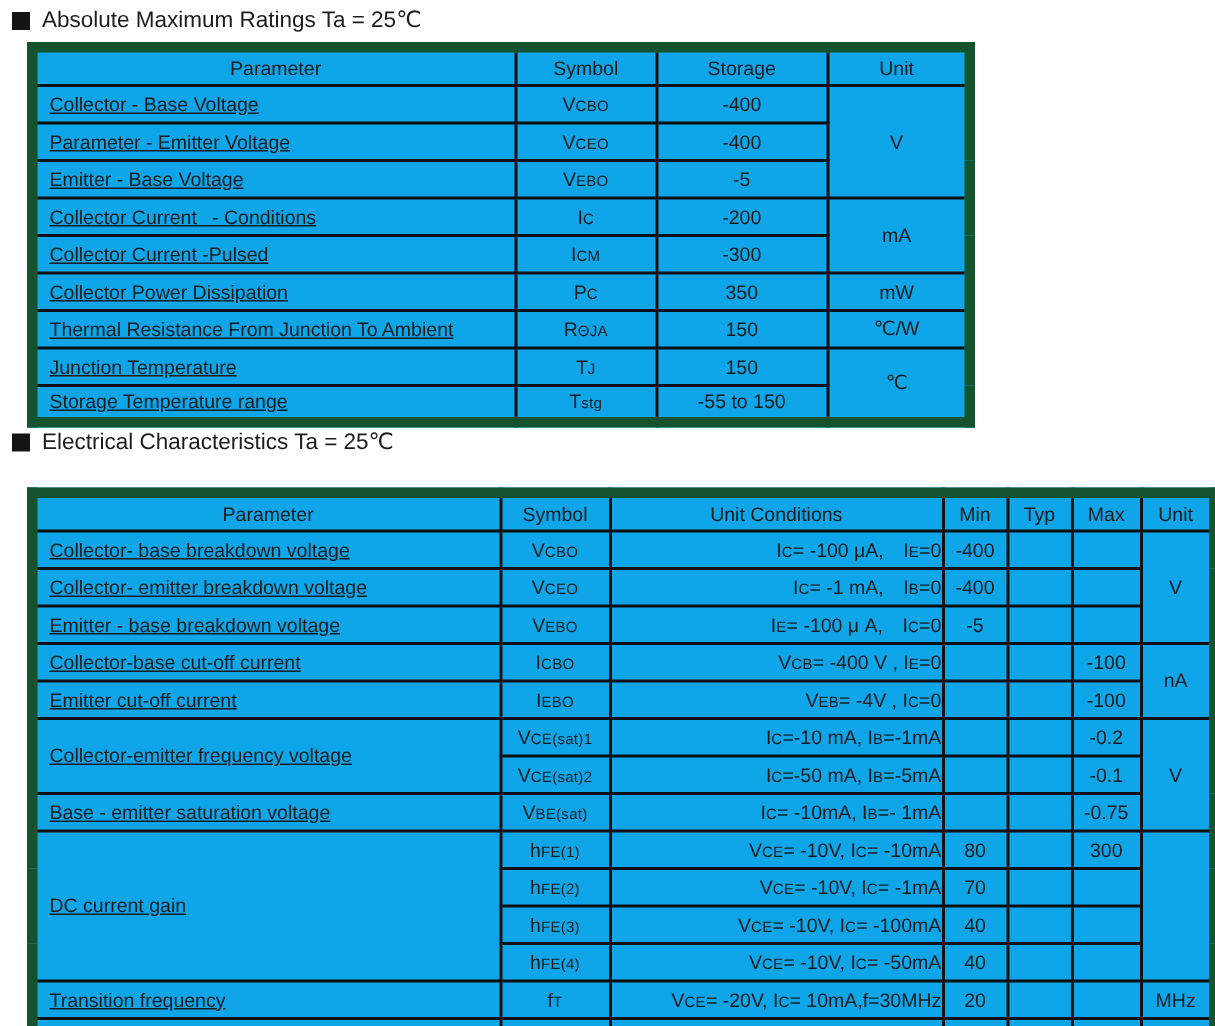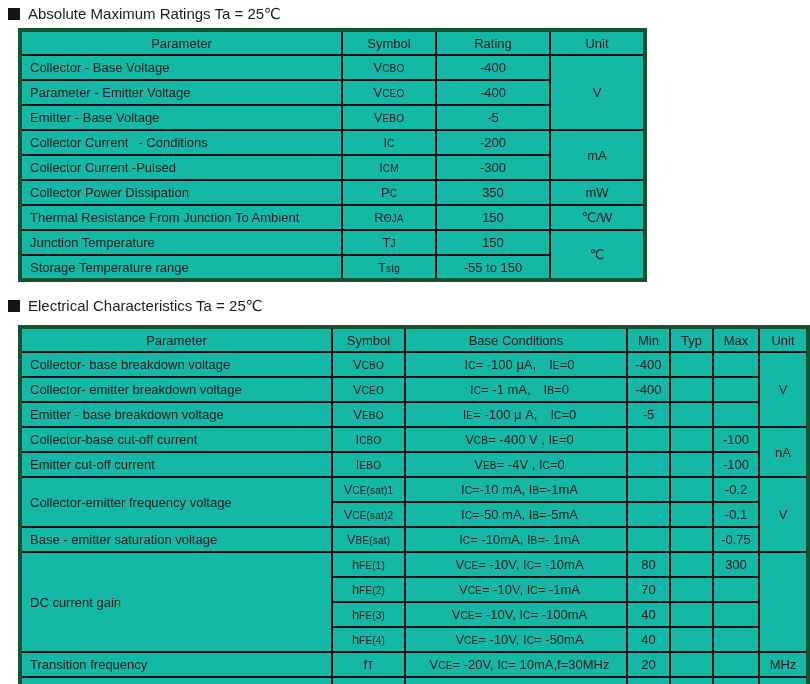--- a/index.html
+++ b/index.html
@@ -6,36 +6,36 @@
   .page{
     position:relative;width:810px;height:684px;overflow:hidden;background:#ffffff;
     font-family:"Liberation Sans","DejaVu Sans",sans-serif;color:#1c1c1c;
   }
   .section-title{
     position:absolute;left:8px;display:flex;align-items:center;gap:8px;
     font-size:15px;line-height:19px;color:#1c1c1c;white-space:nowrap;
   }
   .sq{width:12px;height:12px;background:#151515;display:inline-block;flex:0 0 auto;}
   #title1{top:4px;}
-  #title2{top:296px;}
+  #title2{top:285px;}
   table{
-    position:absolute;border-collapse:collapse;table-layout:fixed;background:#14b8a6;
-    border:4px solid #14532d;
+    position:absolute;border-collapse:collapse;table-layout:fixed;background:#0ea5e9;
+    border:7px solid #14532d;
   }
   #table1{left:18px;top:28px;width:625px;}
   #table2{left:18px;top:325px;width:788px;}
   tr{height:25px;}
   tr.partial{height:12px;}
   th,td{
     border:2px solid #101010;padding:0;font-size:13px;font-weight:400;
     text-align:center;vertical-align:middle;white-space:nowrap;overflow:hidden;
     color:#1c1c1c;
   }
-  td.l{text-align:left;padding-left:8px;}
-  td.tc{text-align:center;padding-left:7px;margin-top:43px;}
+  td.l{text-align:left;padding-left:8px;text-decoration:underline;}
+  td.tc{text-align:right;padding-left:7px;margin-top:43px;}
   .sm{font-size:10px;letter-spacing:0.2px;}
 </style>
 </head>
 <body>
 
 <div class="page">
 
   <div class="section-title" id="title1">
     <span class="sq"></span>
     <span>Absolute Maximum Ratings Ta = 25℃</span>
@@ -45,21 +45,21 @@
     <colgroup>
       <col style="width:322px">
         <col style="width:94px">
         <col style="width:114px">
         <col style="width:95px">
     </colgroup>
     <tbody>
         <tr>
           <th>Parameter</th>
           <th>Symbol</th>
-          <th>Rating</th>
+          <th>Storage</th>
           <th>Unit</th>
         </tr>
         <tr>
           <td class="l">Collector - Base Voltage</td>
           <td>V<span class="sm">CBO</span></td>
           <td>-400</td>
           <td rowspan="3">V</td>
         </tr>
         <tr>
           <td class="l">Parameter - Emitter Voltage</td>
@@ -120,21 +120,21 @@
         <col style="width:222px">
       <col style="width:43px">
         <col style="width:43px">
         <col style="width:46px">
         <col style="width:49px">
     </colgroup>
     <tbody>
         <tr>
           <th>Parameter</th>
           <th>Symbol</th>
-          <th>Base Conditions</th>
+          <th>Unit Conditions</th>
           <th>Min</th>
           <th>Typ</th>
           <th>Max</th>
           <th>Unit</th>
         </tr>
         <tr>
           <td class="l">Collector- base breakdown voltage</td>
           <td>V<span class="sm">CBO</span></td>
           <td class="tc">I<span class="sm">C</span>= -100 μA,  I<span class="sm">E</span>=0</td>
           <td>-400</td>

